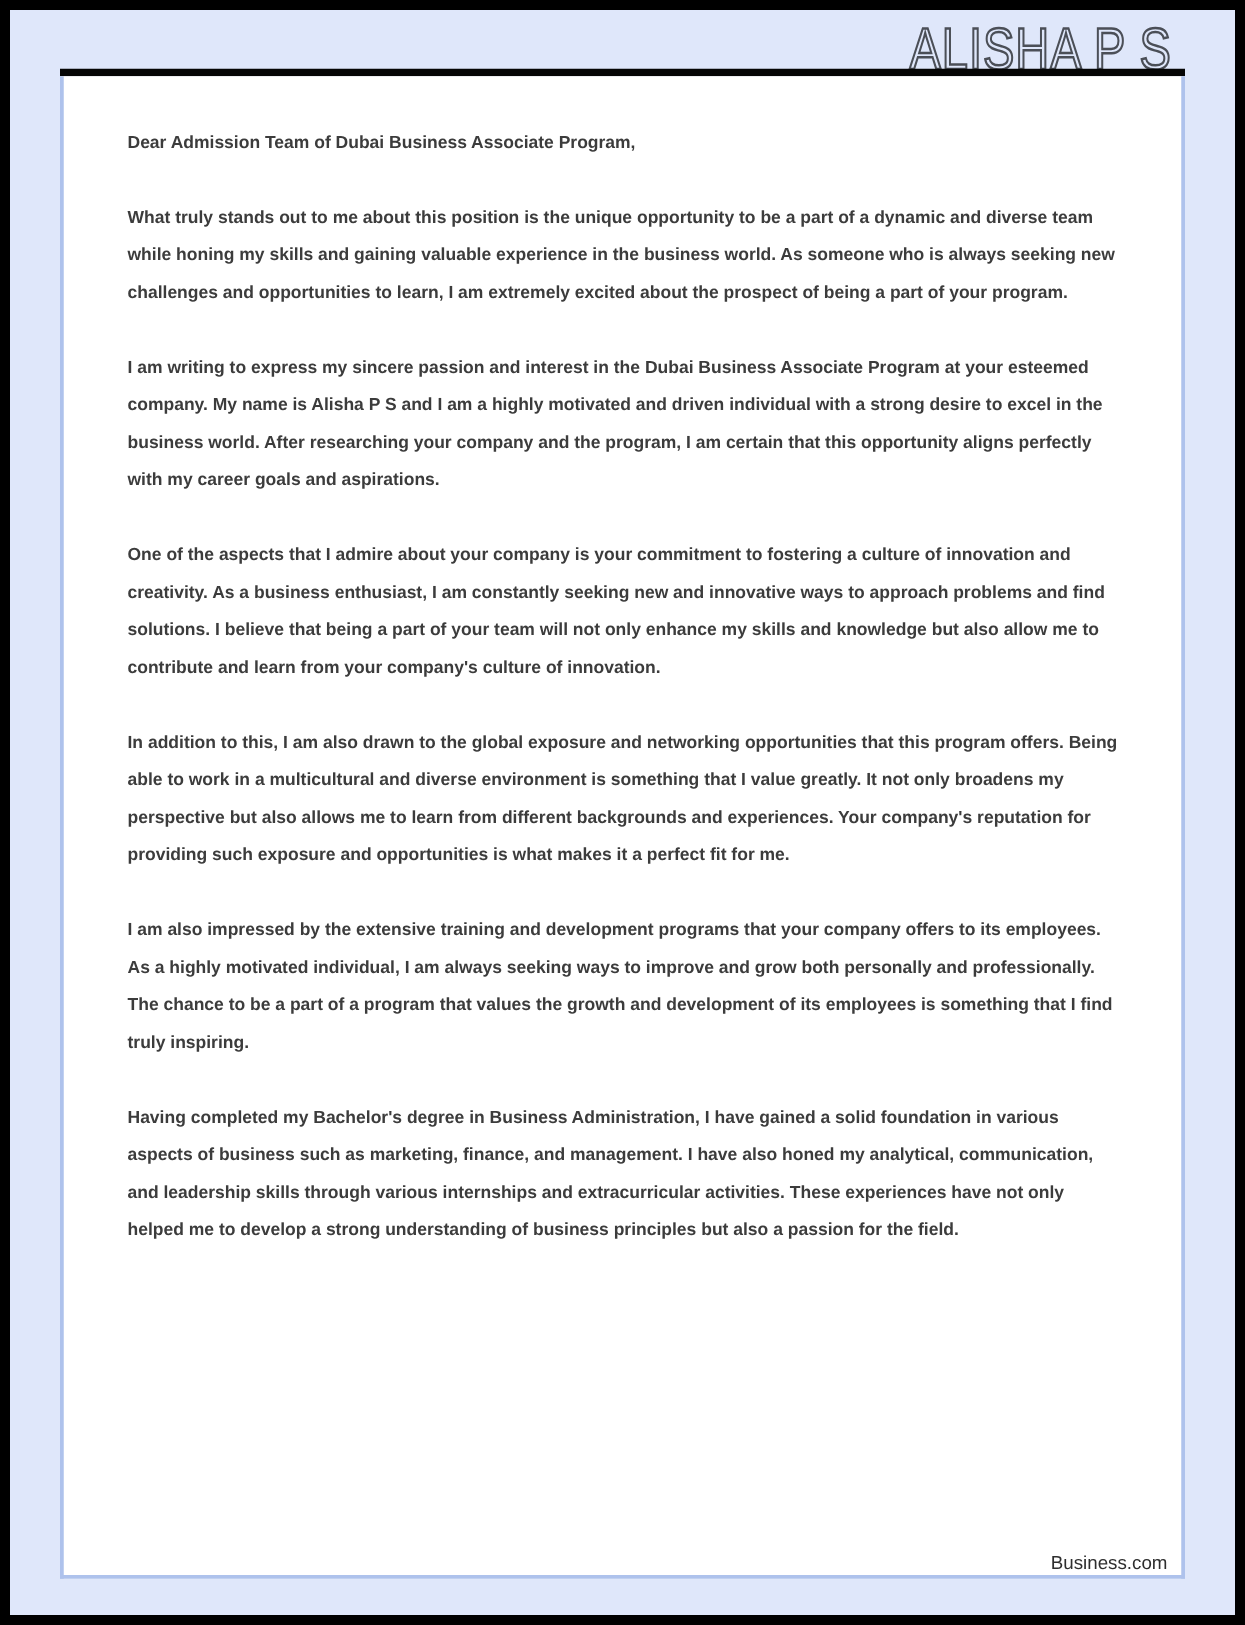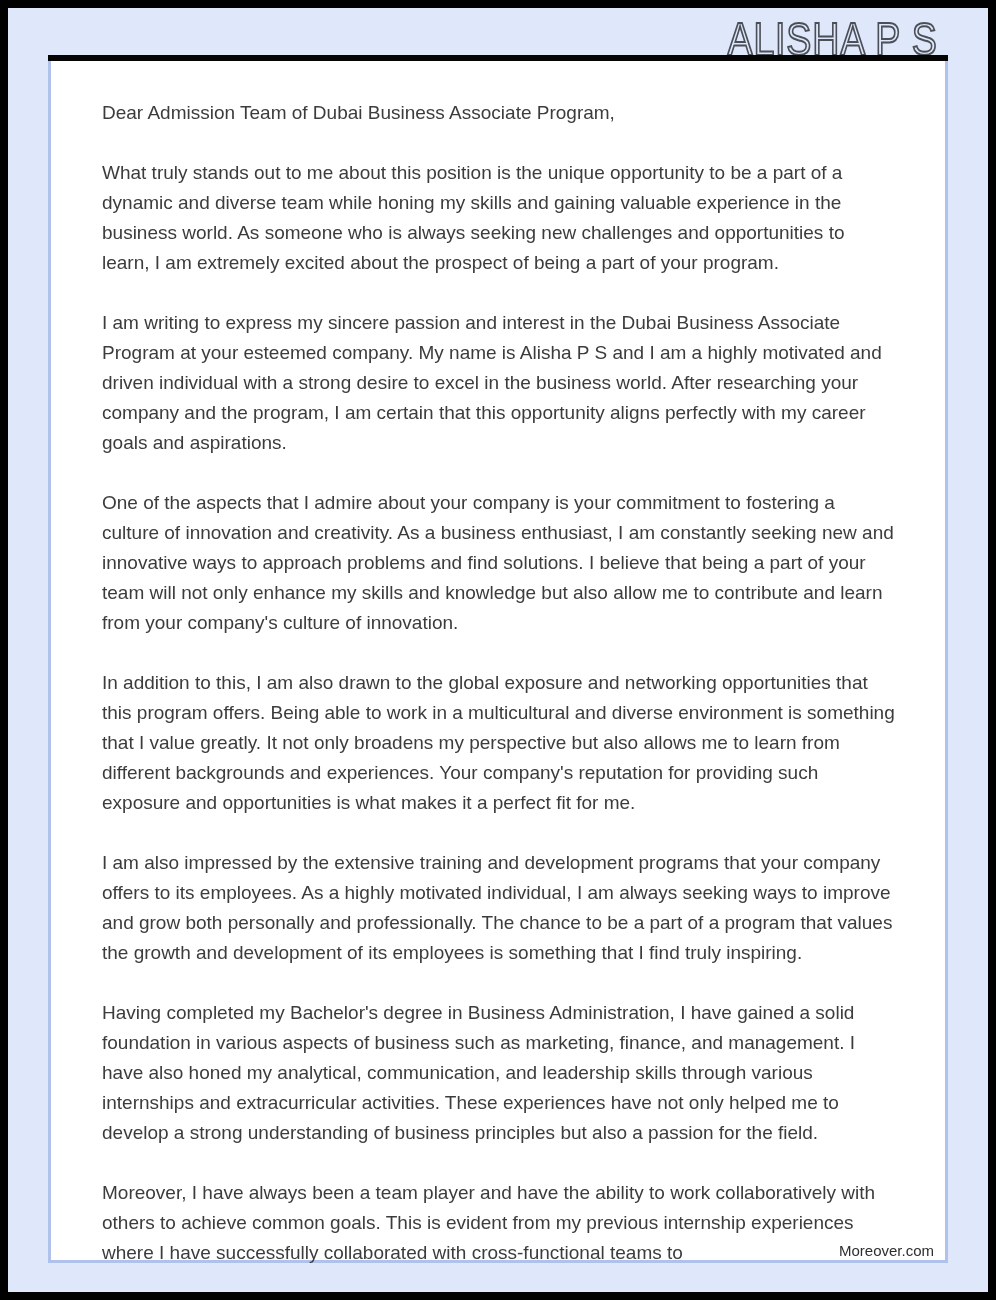--- a/index.html
+++ b/index.html
@@ -50,23 +50,23 @@
     border-left: 3px solid #aec2ec;
     border-right: 3px solid #aec2ec;
     border-bottom: 3px solid #aec2ec;
     
   }
   .letter {
     box-sizing: border-box;
     width: 100%;
     padding: 37px 48px 0 51px;
     color: #3c3c3c;
-    font-size: 19px;
+    font-size: 14px;
     line-height: 30px;
-    font-weight: 400;
+    font-weight: 700;
   }
   .letter p { margin: 0 0 30px 0; }
   .watermark {
     position: absolute;
     right: 11px; bottom: 1px;
     font-size: 15px;
     line-height: 17px;
     color: #2e2e2e;
     background: #ffffff;
     padding-left: 5px;
@@ -84,20 +84,19 @@
   <div class="sheet">
 
     <div class="letter">
       <p>Dear Admission Team of Dubai Business Associate Program,</p>
       <p>What truly stands out to me about this position is the unique opportunity to be a part of a dynamic and diverse team while honing my skills and gaining valuable experience in the business world. As someone who is always seeking new challenges and opportunities to learn, I am extremely excited about the prospect of being a part of your program.</p>
       <p>I am writing to express my sincere passion and interest in the Dubai Business Associate Program at your esteemed company. My name is Alisha P S and I am a highly motivated and driven individual with a strong desire to excel in the business world. After researching your company and the program, I am certain that this opportunity aligns perfectly with my career goals and aspirations.</p>
       <p>One of the aspects that I admire about your company is your commitment to fostering a culture of innovation and creativity. As a business enthusiast, I am constantly seeking new and innovative ways to approach problems and find solutions. I believe that being a part of your team will not only enhance my skills and knowledge but also allow me to contribute and learn from your company's culture of innovation.</p>
       <p>In addition to this, I am also drawn to the global exposure and networking opportunities that this program offers. Being able to work in a multicultural and diverse environment is something that I value greatly. It not only broadens my perspective but also allows me to learn from different backgrounds and experiences. Your company's reputation for providing such exposure and opportunities is what makes it a perfect fit for me.</p>
       <p>I am also impressed by the extensive training and development programs that your company offers to its employees. As a highly motivated individual, I am always seeking ways to improve and grow both personally and professionally. The chance to be a part of a program that values the growth and development of its employees is something that I find truly inspiring.</p>
       <p>Having completed my Bachelor's degree in Business Administration, I have gained a solid foundation in various aspects of business such as marketing, finance, and management. I have also honed my analytical, communication, and leadership skills through various internships and extracurricular activities. These experiences have not only helped me to develop a strong understanding of business principles but also a passion for the field.</p>
-      <p>Moreover, I have always been a team player and have the ability to work collaboratively with others to achieve common goals. This is evident from my previous internship experiences where I have successfully collaborated with cross-functional teams to</p>
     </div>
 
-    <div class="watermark">Moreover.com</div>
+    <div class="watermark">Business.com</div>
 
   </div>
 
 </div>
 
 </body></html>

